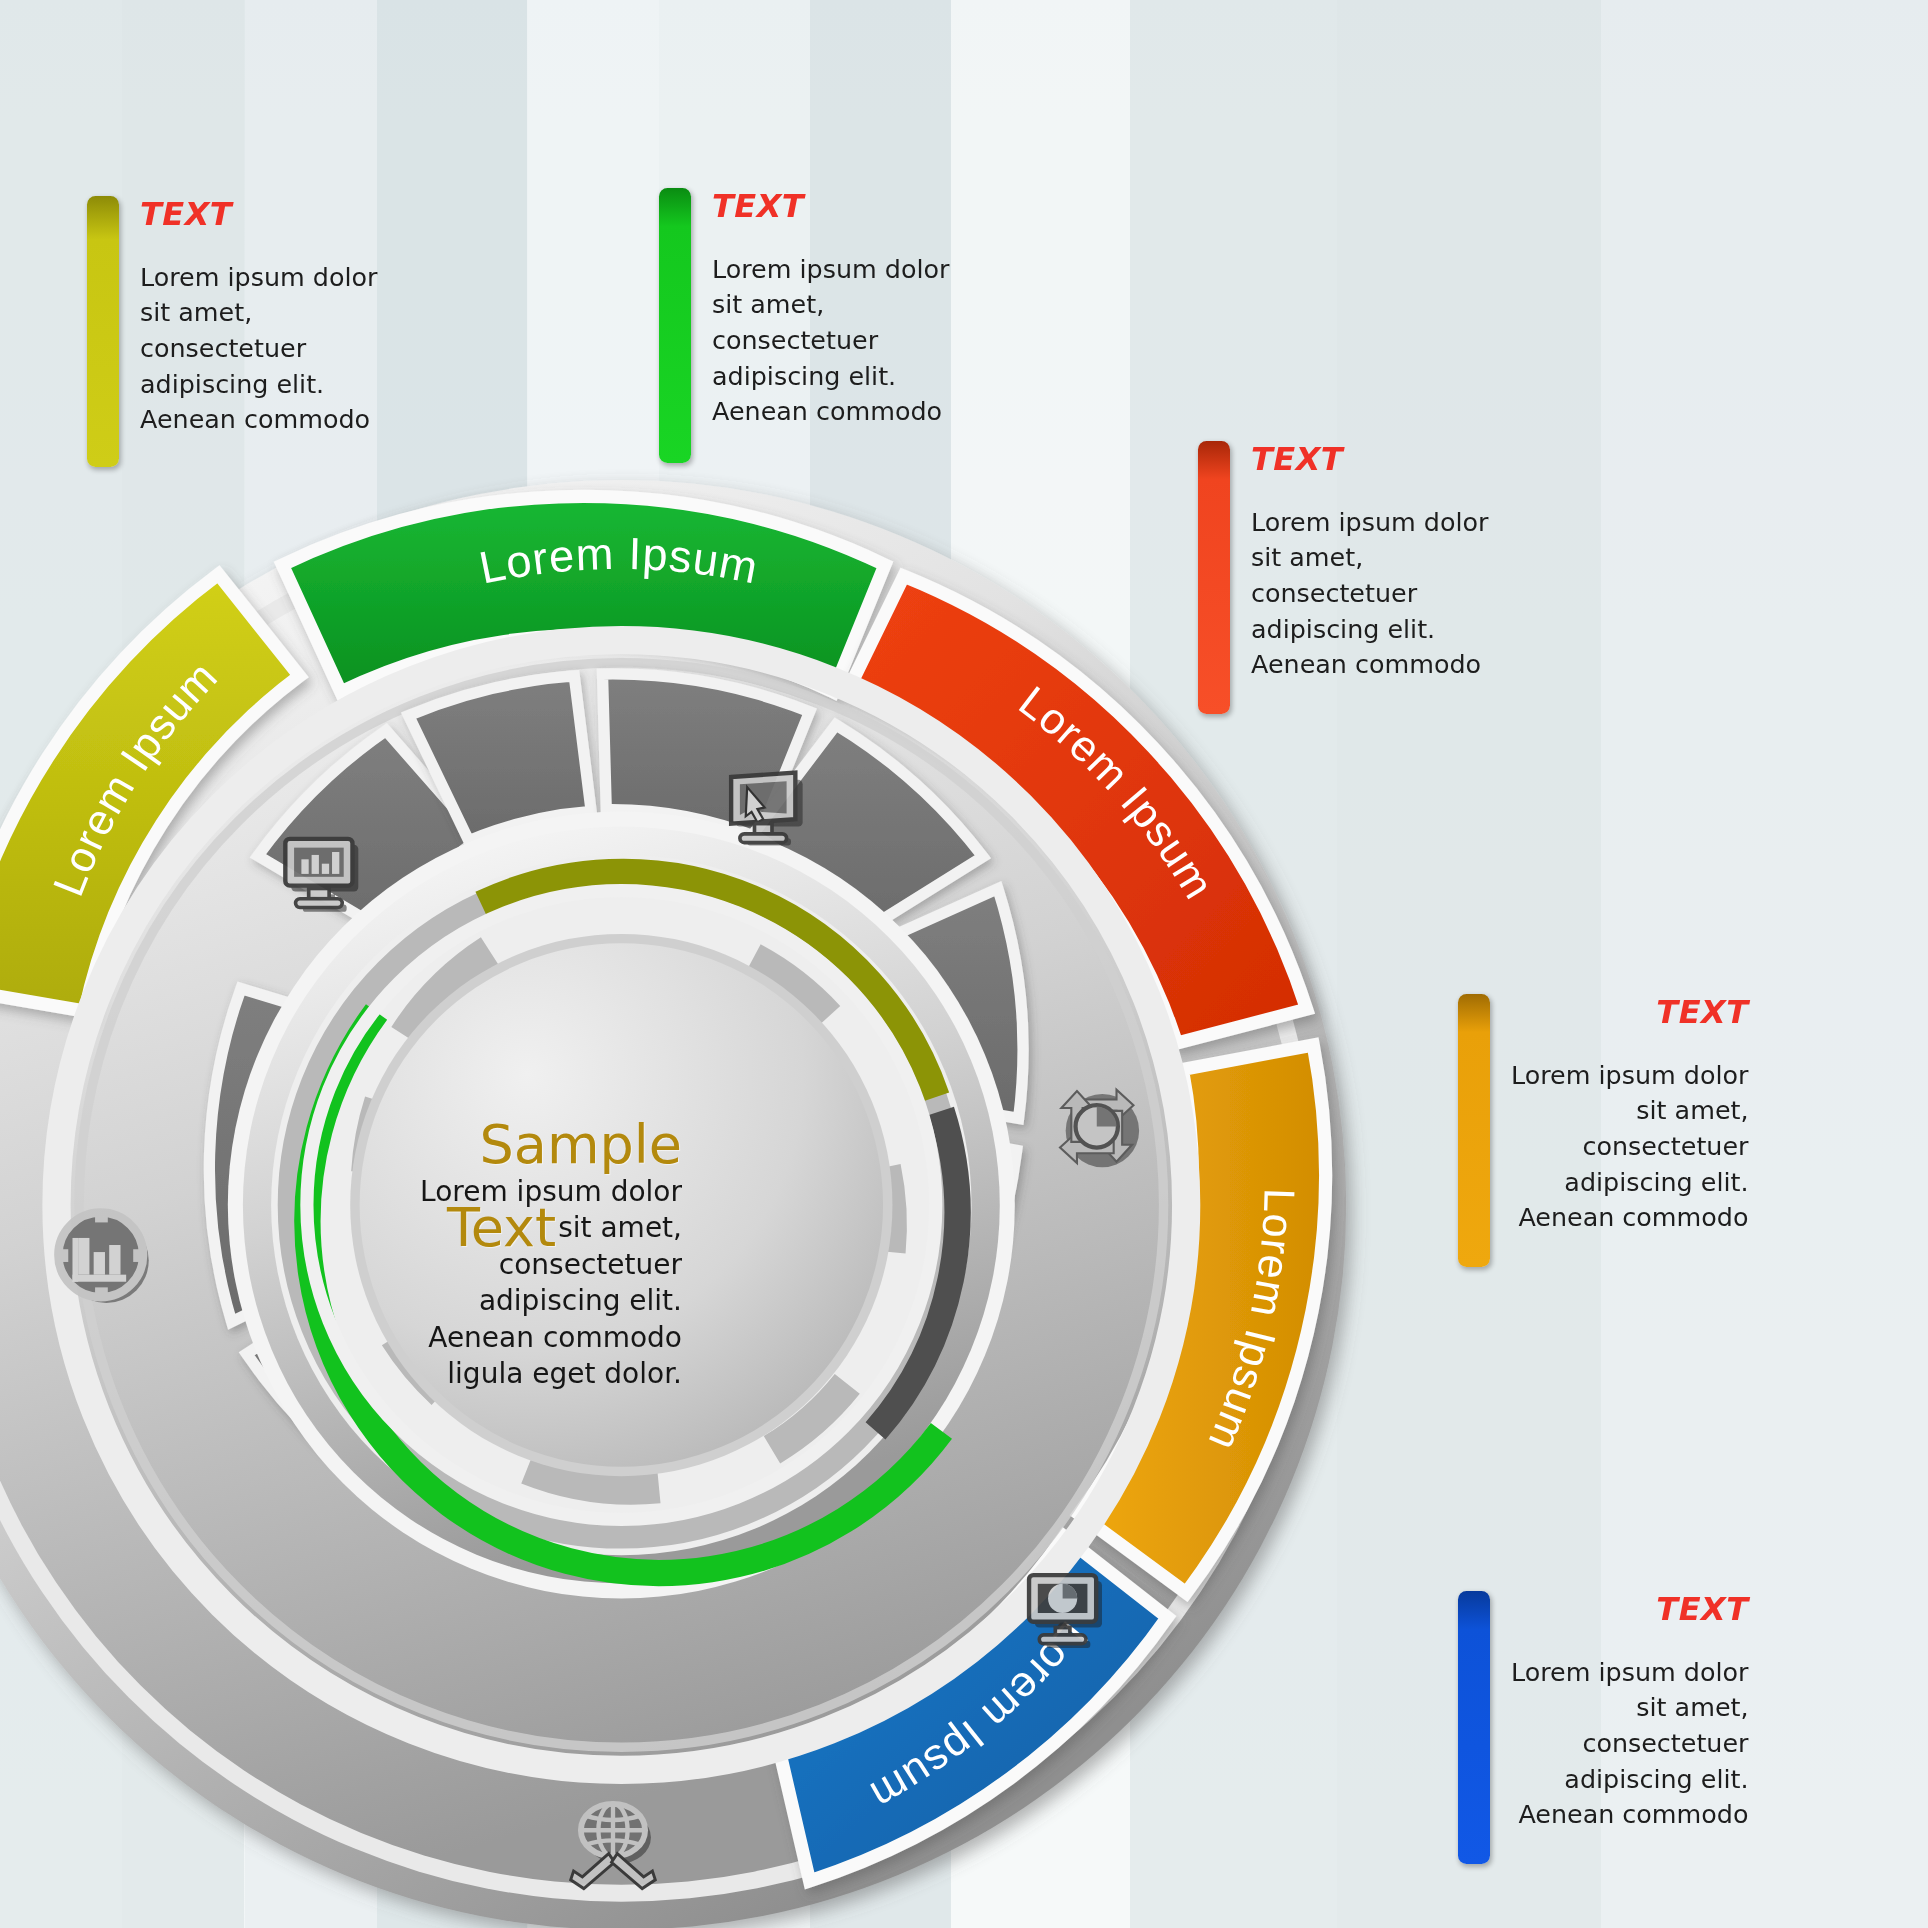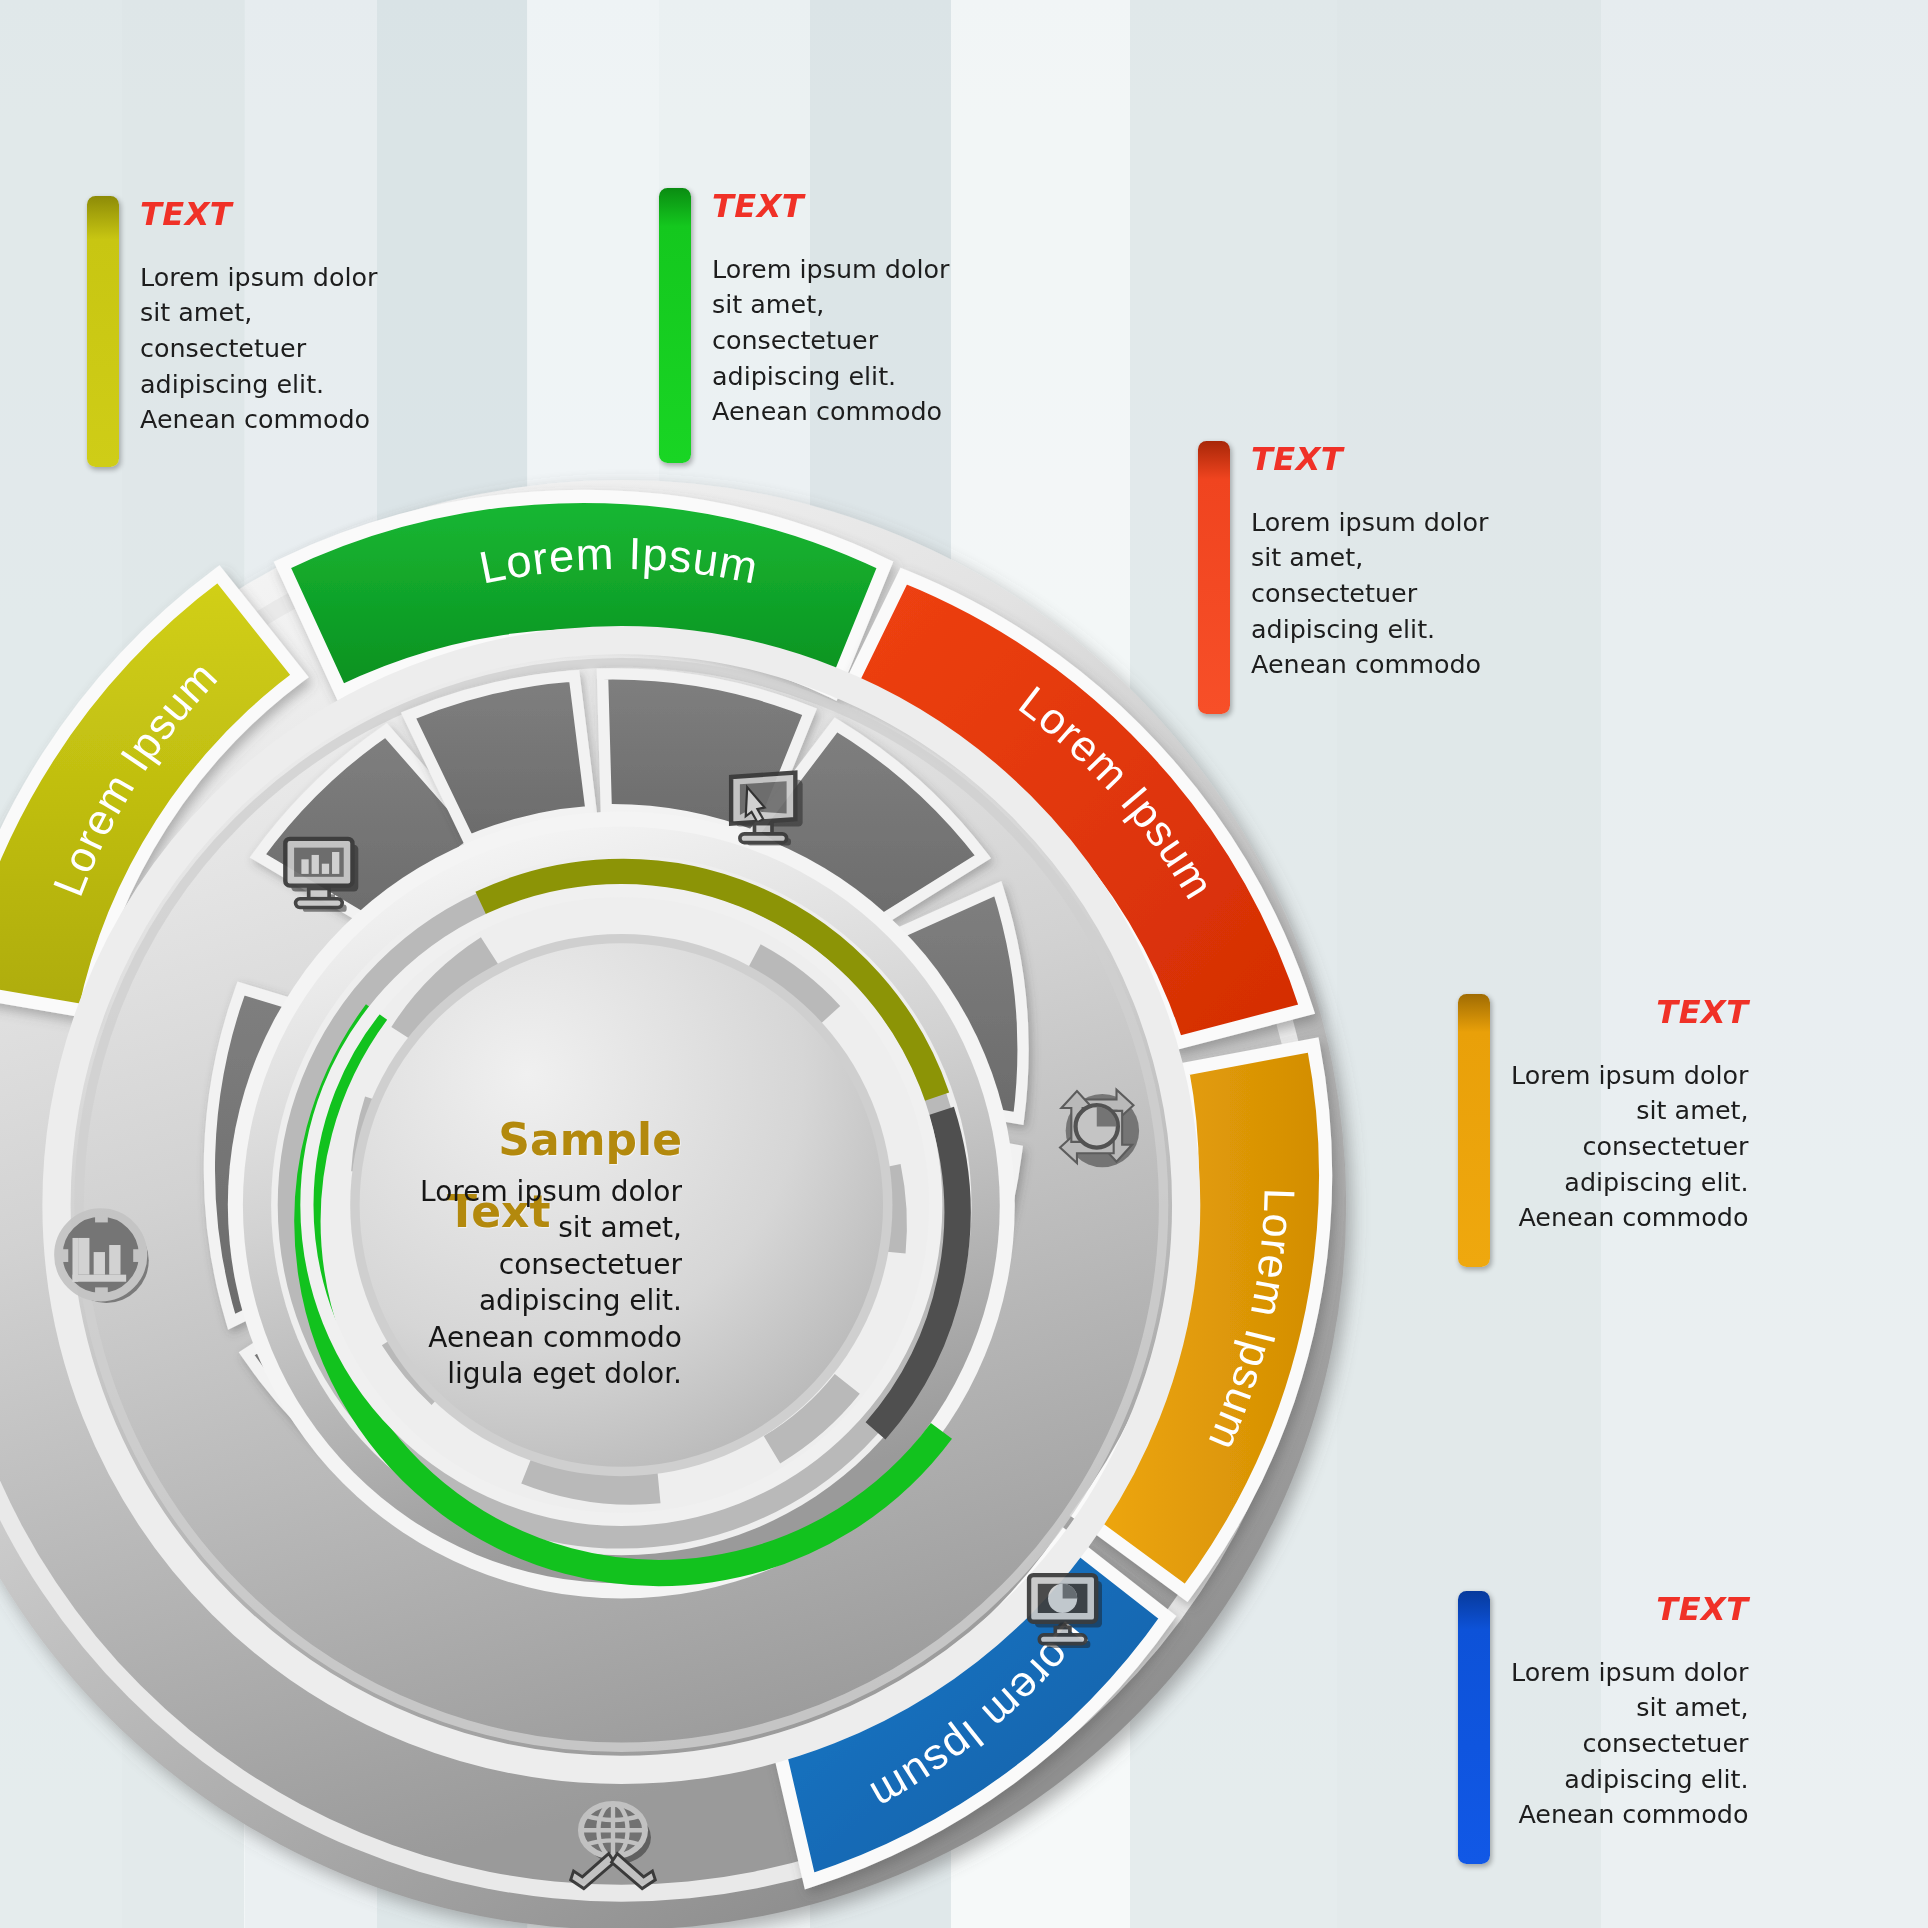--- a/index.html
+++ b/index.html
@@ -60,22 +60,22 @@
 
   
   #center-text {
     position: absolute;
     left: 334px; top: 1116px;
     width: 348px;
     text-align: right;
     pointer-events: none;
   }
   #center-text .sample {
-    font-size: 44px;
-    font-weight: bold;
+    font-size: 54px;
+    font-weight: normal;
     color: #b3890d;
     line-height: 1.08;
     text-shadow: 0.9px 0.9px 0.9px rgba(255,255,255,0.6);
   }
   #center-text .sample .w2 {
     display: block;
     margin-top: 24.5px;
     margin-left: 113px;
     text-align: left;
   }

